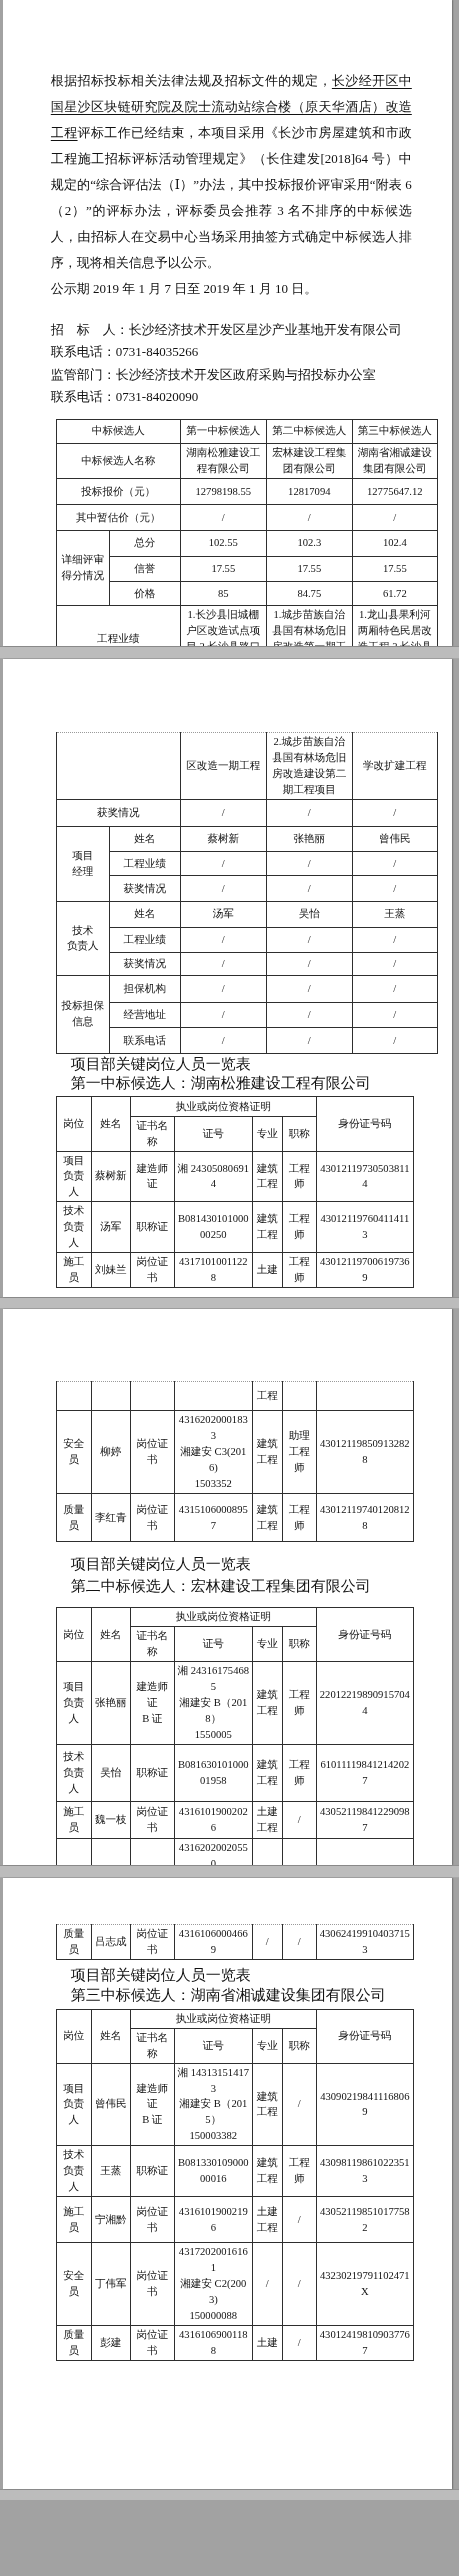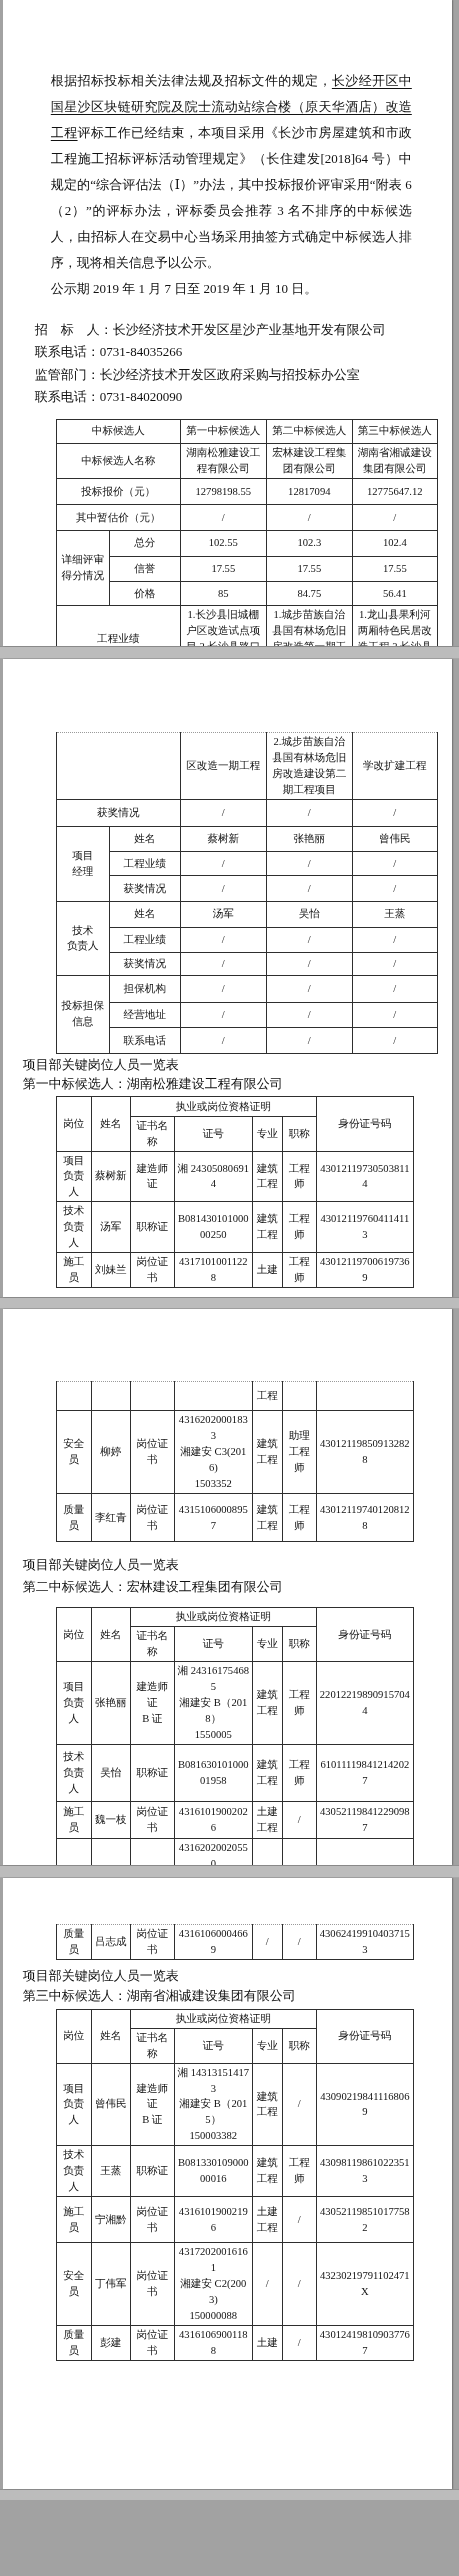--- a/index.html
+++ b/index.html
@@ -4,23 +4,23 @@
 <style>
   html,body{margin:0;padding:0;}
   body{width:459px;background:#a2a2a2;font-family:"Liberation Serif","DejaVu Serif",serif;color:#111;}
   #canvas{width:459px;min-height:2576px;background:#a2a2a2;}
   .page{width:449px;margin-left:2.8px;background:#ffffff;position:relative;box-shadow:0.6px 0 1.1px rgba(0,0,0,.3);overflow:hidden;}
   .gap{width:459px;margin-left:0;background:#bcbcbc;border-top:1.1px solid #929292;border-bottom:0.6px solid #a8a8a8;}
   .spacer{width:100%;}
   .para{font-size:13px;line-height:26px;text-align:justify;margin:0;padding:0 40px 0 48px;}
   .indent{ text-indent:2em; display:inline;}
   .para u{text-underline-offset:2.8px;}
-  .infoline{font-size:13px;line-height:22.4px;padding-left:32px;}
+  .infoline{font-size:13px;line-height:22.4px;padding-left:48px;}
   .doc-title{font-size:13.4px;text-align:center;margin-top:4.5px;height:17px;line-height:17px;letter-spacing:1.1px;}
-  .sect{font-size:13px;line-height:15.7px;padding-left:20px;}
+  .sect{font-size:15px;line-height:15.7px;padding-left:68px;}
   table.tbl{border-collapse:collapse;table-layout:fixed;margin-left:53px;}
   table.tbl td{border:1.1px solid #2e2e2e;text-align:center;vertical-align:middle;font-size:10.6px;line-height:1.5;padding:1.1px 1.7px;word-break:break-all;overflow:hidden;}
   td.pl{white-space:pre-line;}
   td.vt{vertical-align:top;padding-top:4.5px;}
   table.cont td.dash{border-top:1.1px dotted #9a9a9a;}
   .num{letter-spacing:0px;text-align:right;}
 </style>
 </head>
 <body>
 
@@ -80,21 +80,21 @@
       <tr>
         <td style="height:22.4px">信誉</td>
         <td class="num">17.55</td>
         <td class="num">17.55</td>
         <td class="num">17.55</td>
       </tr>
       <tr>
         <td style="height:21px">价格</td>
         <td class="num">85</td>
         <td class="num">84.75</td>
-        <td class="num">56.41</td>
+        <td class="num">61.72</td>
       </tr>
       <tr>
         <td colspan="2" style="height:39px">工程业绩</td>
         <td>1.长沙县旧城棚户区改造试点项目 2.长沙县路口镇棚户</td>
         <td>1.城步苗族自治县国有林场危旧房改造第一期工程项目</td>
         <td>1.龙山县果利河两厢特色民居改造工程 2.长沙县第九中</td>
       </tr>
     </tbody>
       </table>
   </div>

